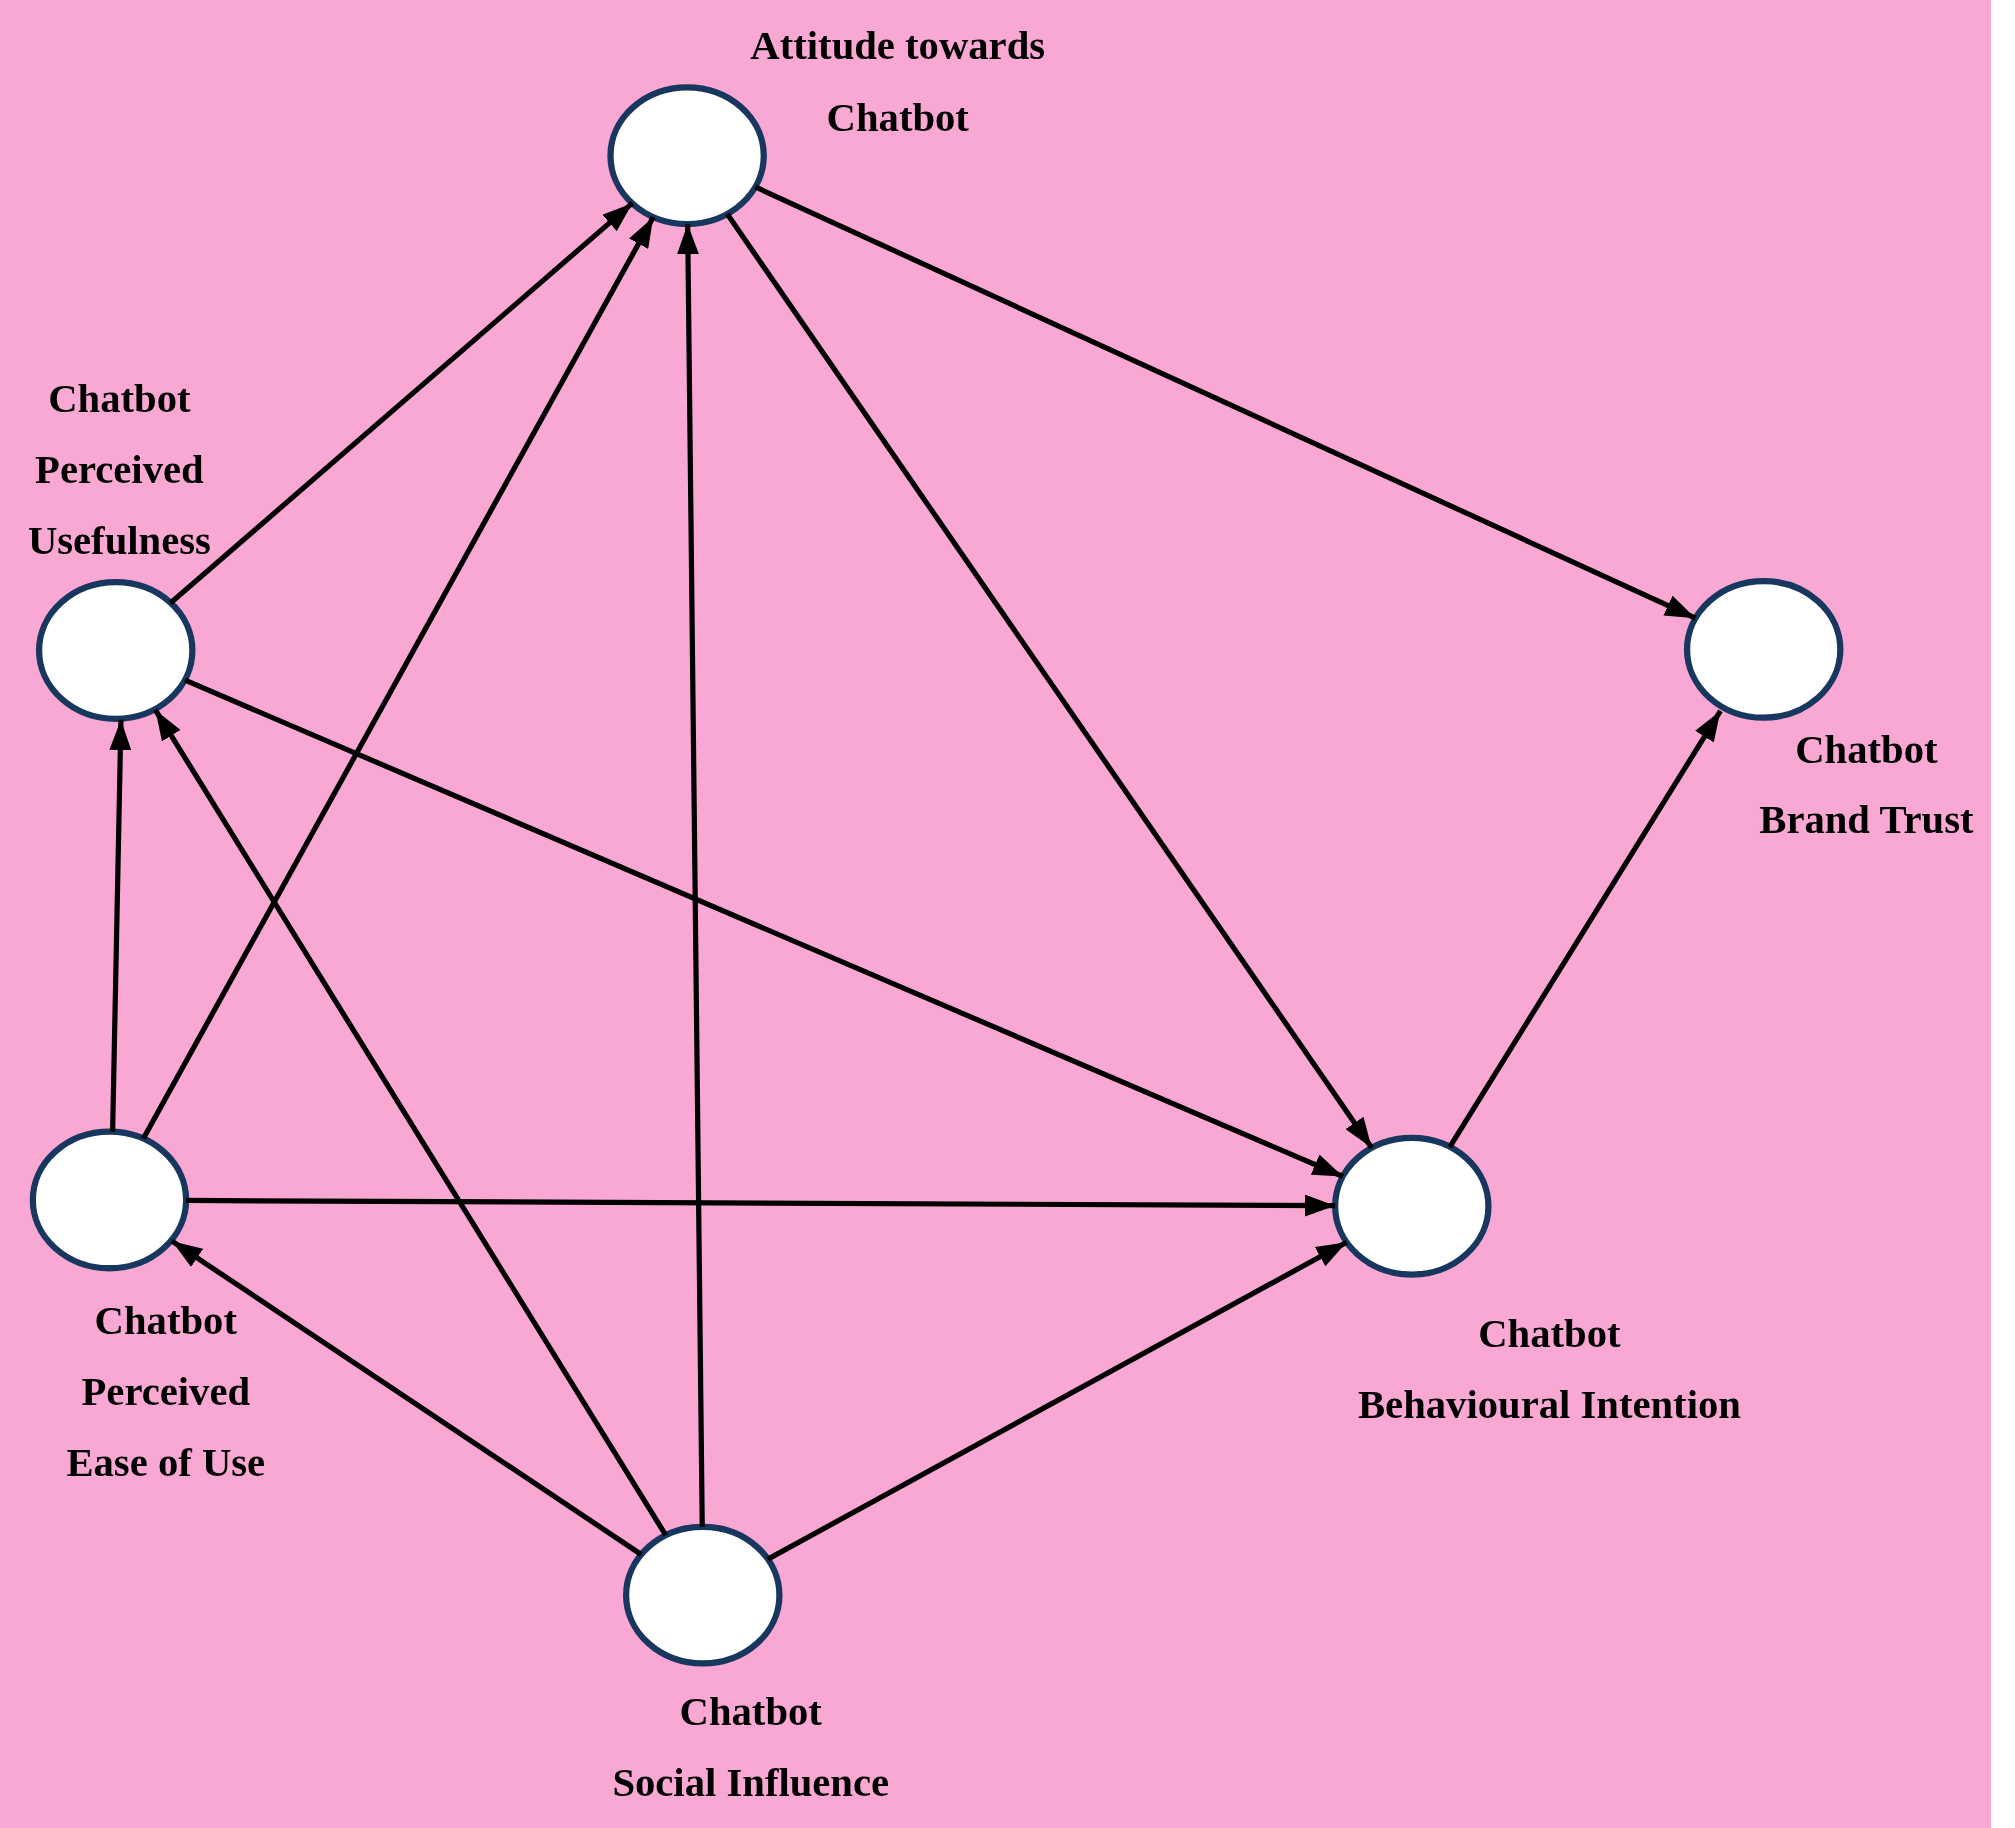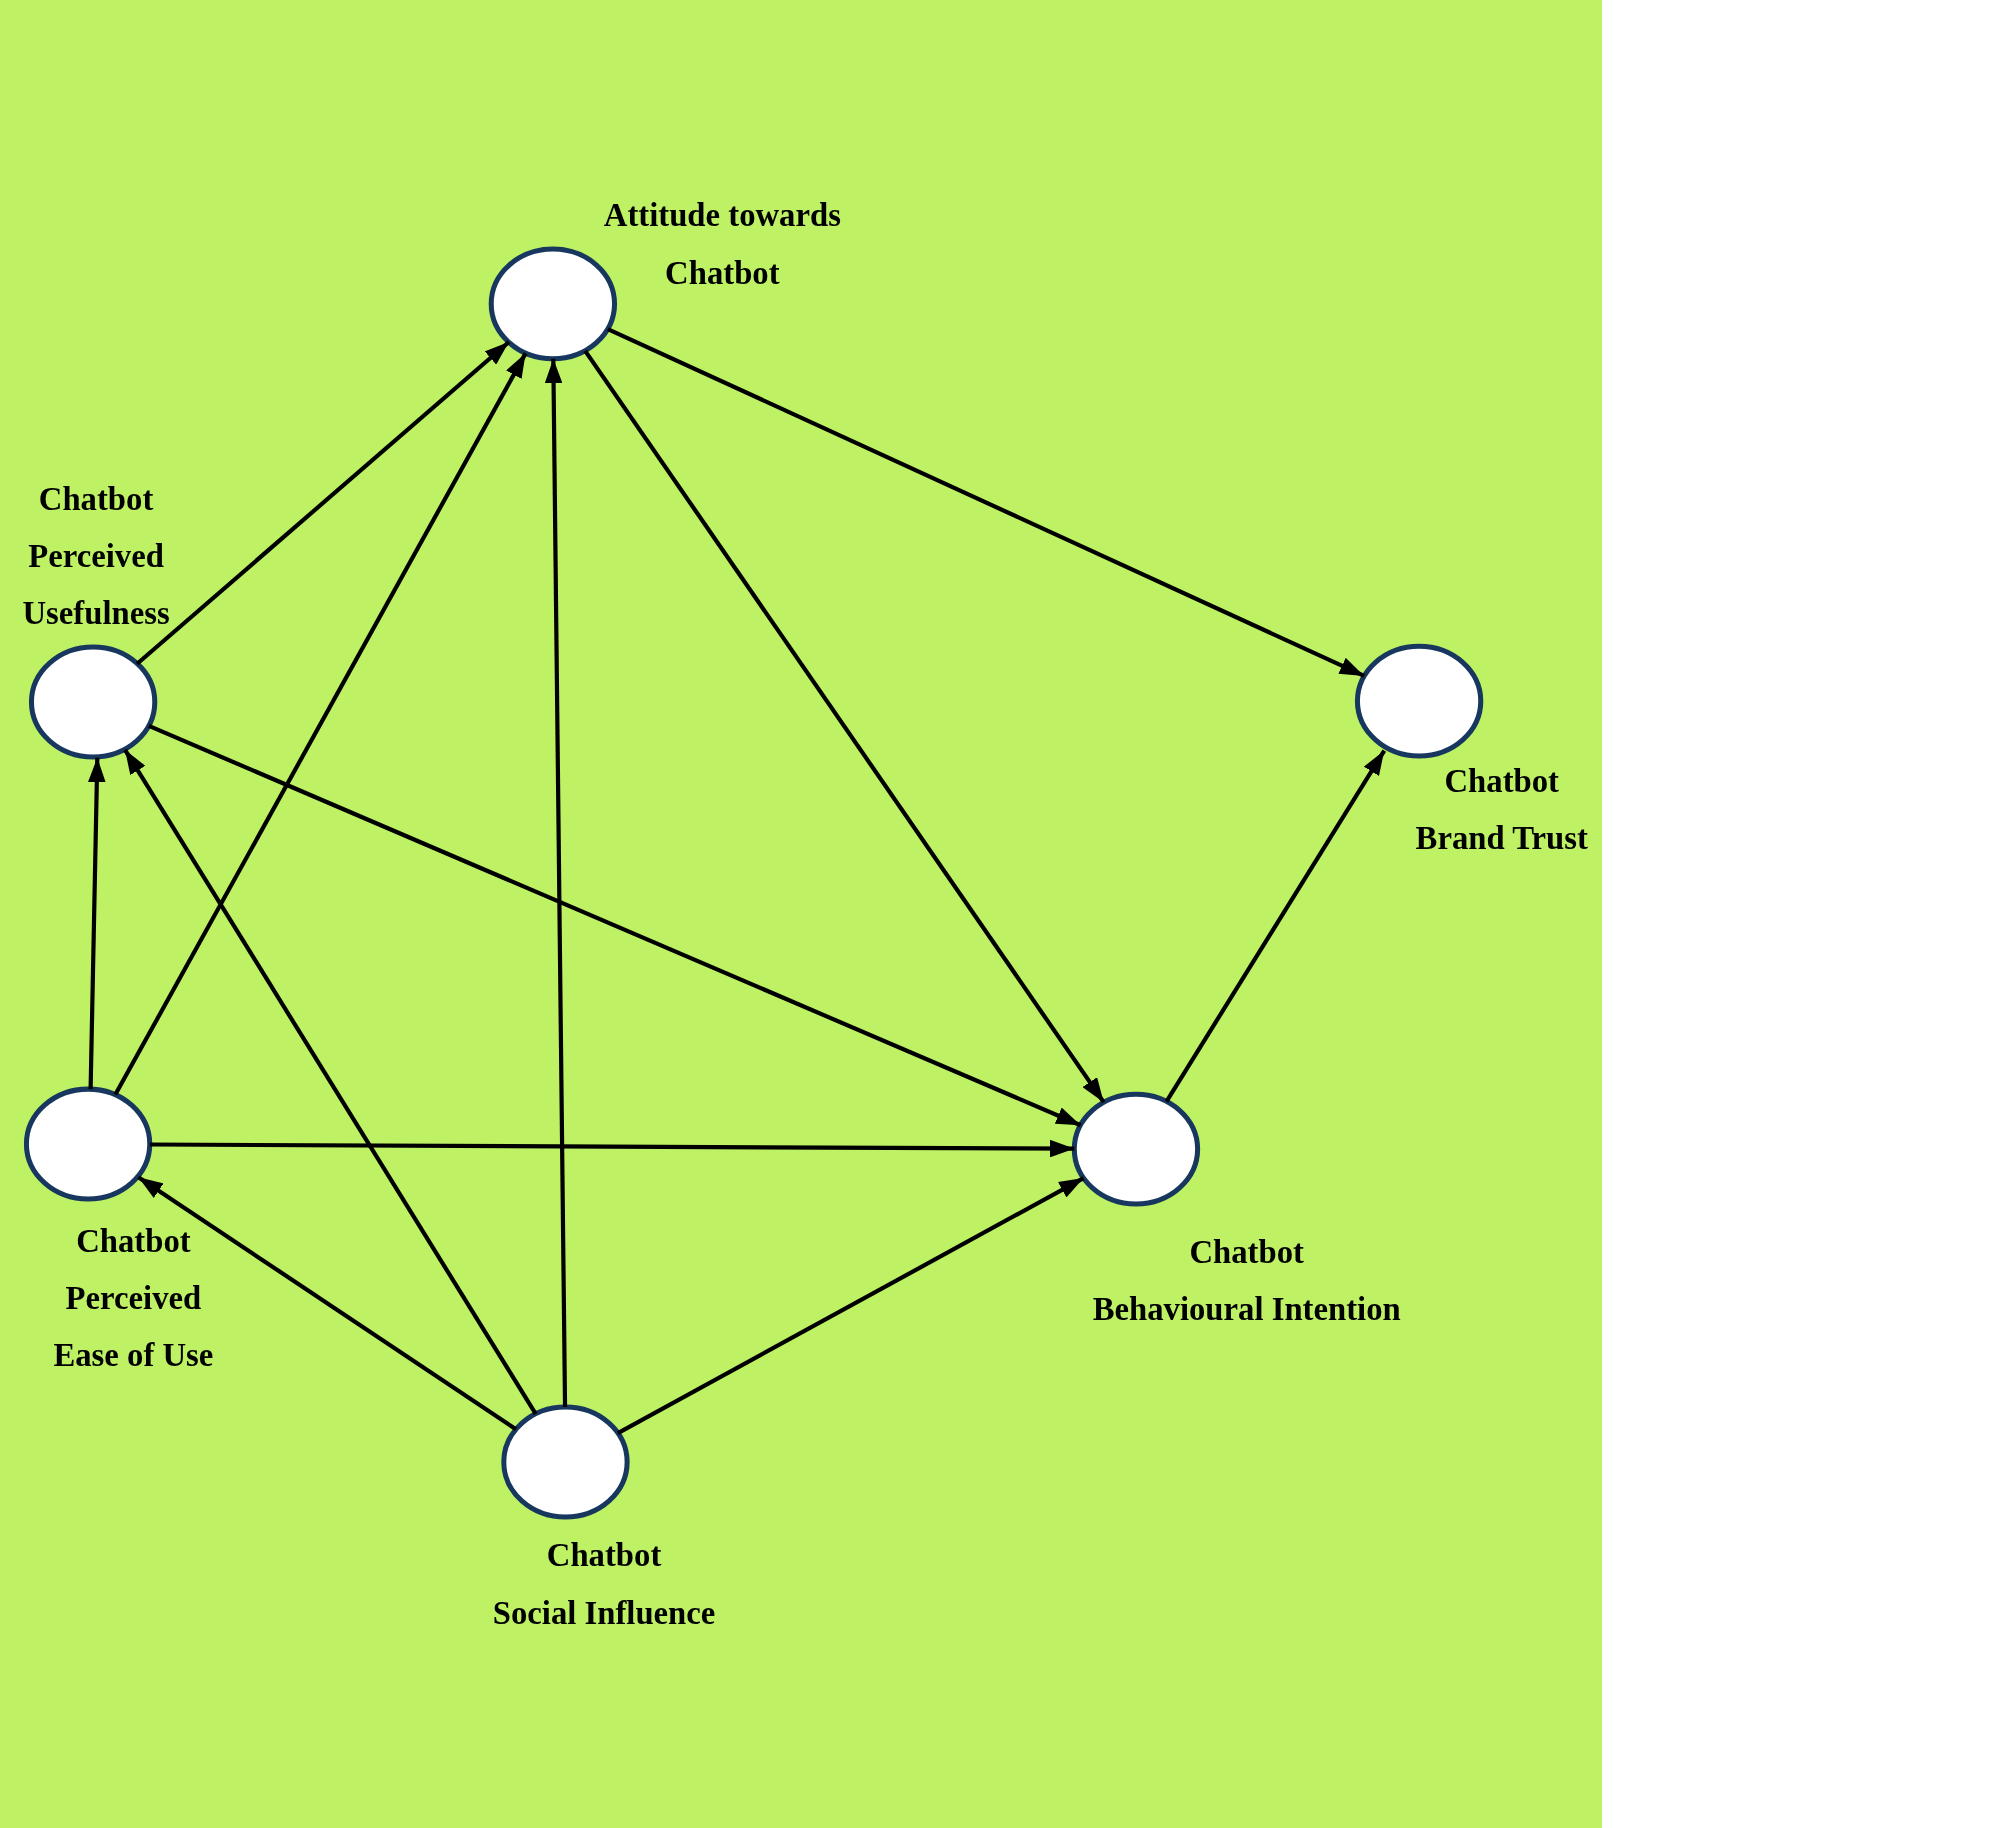--- a/index.html
+++ b/index.html
@@ -1,23 +1,23 @@
 <!DOCTYPE html>
 <html style="font-size:8.4px"><head>
 <meta charset="utf-8">
 <style>
   html, body {
     margin: 0;
     padding: 0;
     background: #ffffff;
   }
   .diagram-wrap {
-    width: 1602px;
+    width: 1991px;
     height: 1828px;
-    background: #bef264;
+    background: #f9a8d4;
     position: relative;
   }
   svg {
     display: block;
     width: 100%;
     height: 100%;
   }
   text {
     font-family: "Liberation Serif", "DejaVu Serif", serif;
     font-weight: bold;

